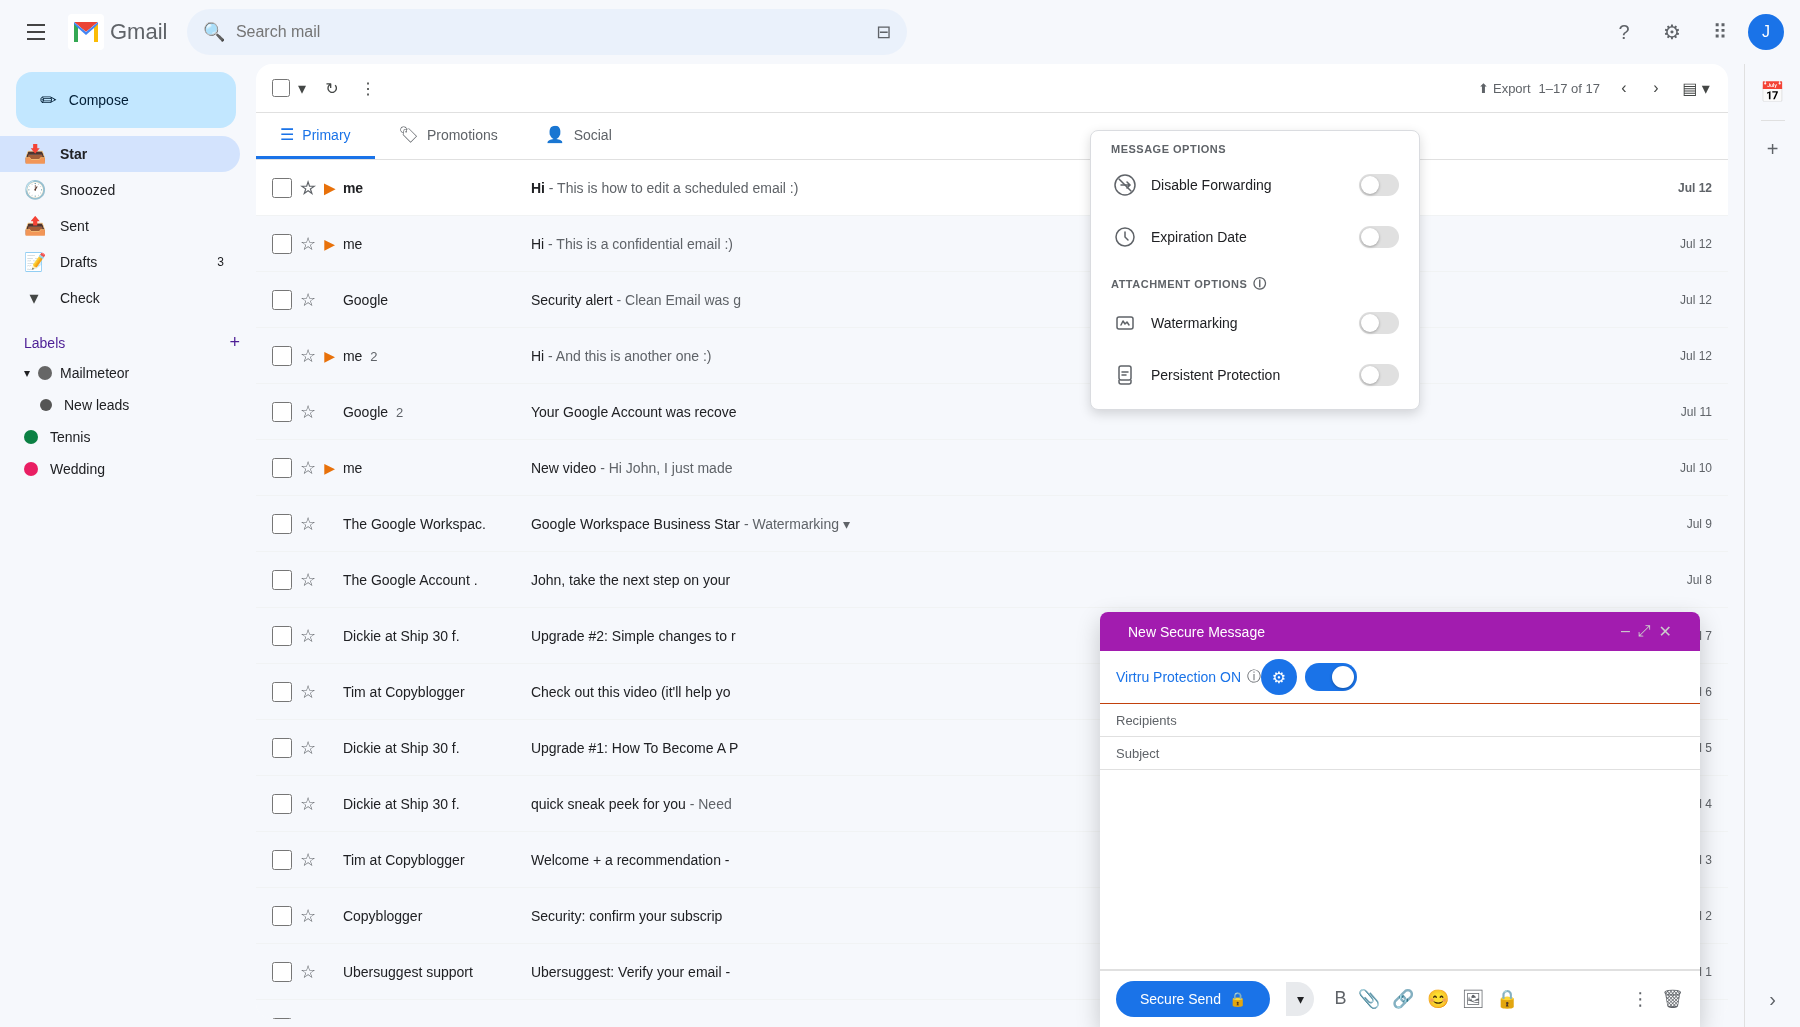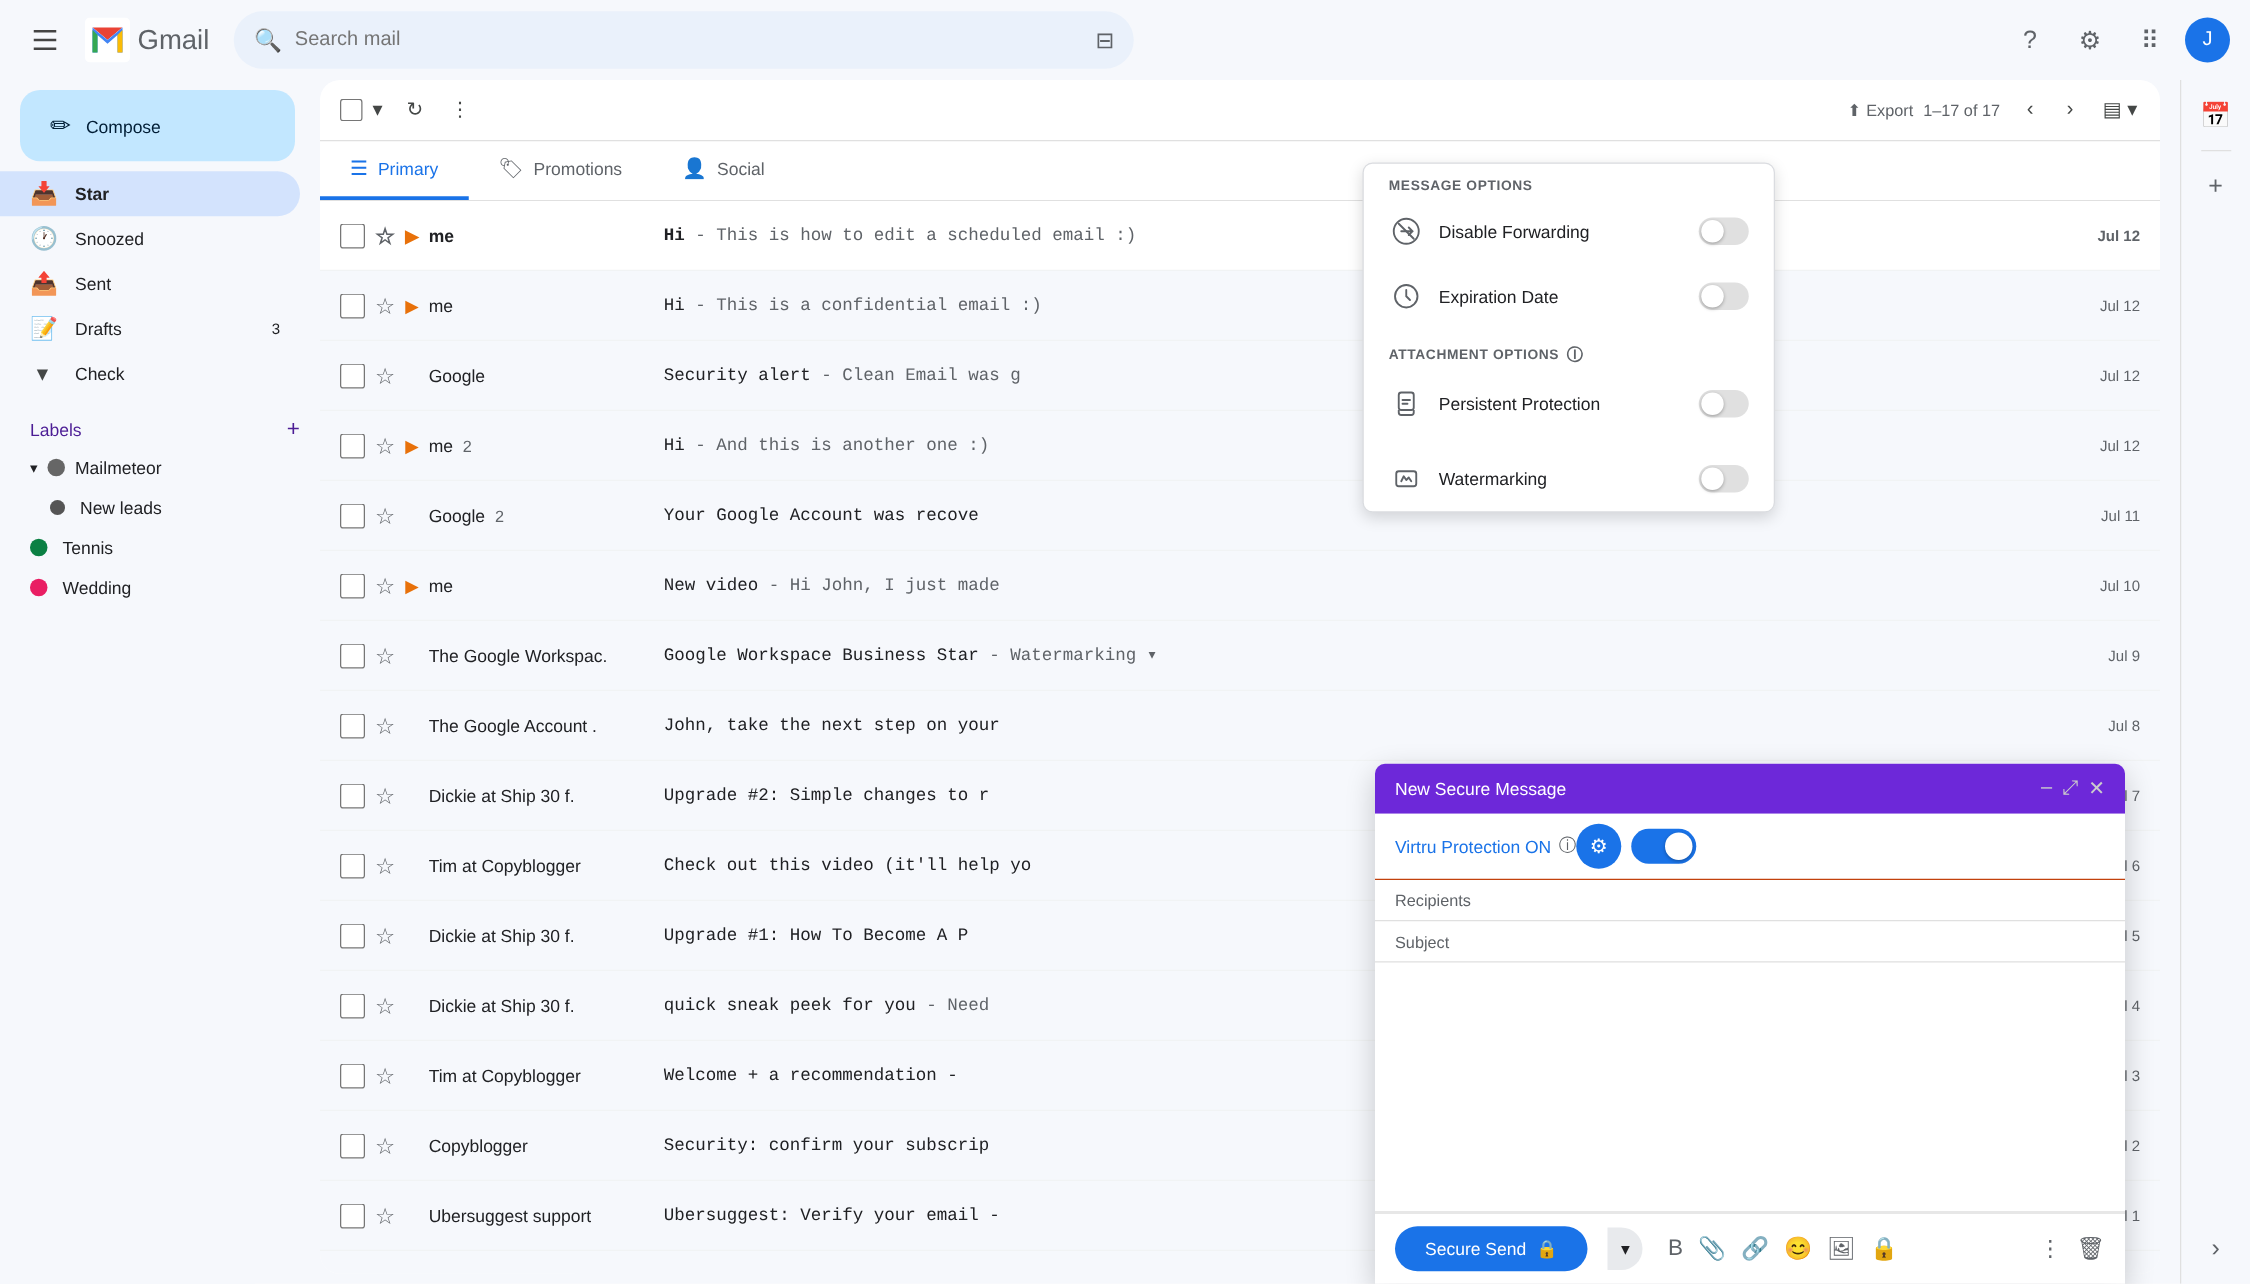--- a/index.html
+++ b/index.html
@@ -53,36 +53,36 @@
 
     
     .email-list { flex: 1; overflow-y: auto; }
     .email-row { display: flex; align-items: center; padding: 0 16px; height: 56px; border-bottom: 1px solid #f1f3f4; cursor: pointer; position: relative; }
     .email-row.unread { background: white; font-weight: 600; }
     .email-row.read { background: #f6f8fc; }
     .email-check { width: 20px; height: 20px; margin-right: 8px; }
     .email-star { font-size: 18px; margin-right: 8px; color: #5F6368; cursor: pointer; }
     .email-important { font-size: 14px; margin-right: 8px; color: #E8710A; }
     .email-sender { width: 180px; font-size: 14px; overflow: hidden; text-overflow: ellipsis; white-space: nowrap; margin-right: 8px; }
-    .email-subject { flex: 1; font-size: 14px; overflow: hidden; text-overflow: ellipsis; white-space: nowrap; font-family: Liberation Mono, monospace; }
+    .email-subject { flex: 1; font-size: 14px; overflow: hidden; text-overflow: ellipsis; white-space: nowrap; }
     .email-subject .subject-text { font-weight: inherit; }
     .email-subject .preview { color: #5F6368; font-weight: 400; }
     .email-date { font-size: 12px; color: #5F6368; margin-left: 8px; white-space: nowrap; }
     .email-count { font-size: 13px; color: #5F6368; margin-left: 4px; }
     .virtru-panel { position: absolute; top: 130px; right: 380px; width: 330px; background: white; border: 1px solid #dadce0; border-radius: 8px; box-shadow: 0 4px 12px rgba(0,0,0,0.15); z-index: 200; pointer-events: all; }
     .vp-option { display: flex; align-items: center; padding: 12px 20px; gap: 12px; }
     .vp-option-icon { width: 28px; height: 28px; display: flex; align-items: center; justify-content: center; font-size: 18px; color: #5F6368; }
     .vp-option-label { font-size: 14px; color: #202124; flex: 1; }
     .vp-section-title { font-size: 11px; font-weight: 600; color: #5F6368; letter-spacing: 0.5px; padding: 12px 20px 4px 20px; text-transform: uppercase; display: flex; align-items: center; gap: 6px; }
     .toggle { width: 40px; height: 22px; background: #e0e0e0; border-radius: 11px; position: relative; cursor: pointer; }
     .toggle-thumb { width: 18px; height: 18px; background: white; border-radius: 50%; position: absolute; top: 2px; left: 2px; transition: left 0.2s; box-shadow: 0 1px 3px rgba(0,0,0,0.3); }
 
     
     .compose-window { position: fixed; bottom: 0; right: 100px; width: 600px; background: white; border-radius: 8px 8px 0 0; box-shadow: 0 8px 24px rgba(0,0,0,0.2); z-index: 300; }
-    .cw-header { background: #6d28d9; color: white; padding: 10px 16px; border-radius: 8px 8px 0 0; display: flex; align-items: center; }
+    .cw-header { background: #a21caf; color: white; padding: 10px 28px; border-radius: 8px 8px 0 0; display: flex; align-items: center; }
     .cw-title { font-size: 14px; font-weight: 500; flex: 1; }
     .cw-controls { display: flex; gap: 8px; }
     .cw-ctrl { cursor: pointer; font-size: 16px; color: #ccc; }
     .virtru-bar { display: flex; align-items: center; padding: 8px 16px; border-bottom: 1px solid #c2410c; background: white; }
     .virtru-label { font-size: 14px; font-weight: 500; color: #1a73e8; display: flex; align-items: center; gap: 6px; }
     .info-icon { font-size: 14px; color: #5F6368; }
     .toggle-big { width: 52px; height: 28px; background: #1a73e8; border-radius: 14px; position: relative; cursor: pointer; display: flex; align-items: center; }
     .toggle-big-thumb { width: 22px; height: 22px; background: white; border-radius: 50%; position: absolute; right: 3px; box-shadow: 0 1px 3px rgba(0,0,0,0.3); }
     .gear-icon-btn { width: 36px; height: 36px; border-radius: 50%; background: #1a73e8; display: flex; align-items: center; justify-content: center; color: white; font-size: 16px; cursor: pointer; margin-right: 8px; }
     .cw-field { display: flex; align-items: center; padding: 8px 16px; border-bottom: 1px solid #e0e0e0; gap: 24px; }
@@ -500,38 +500,38 @@
     </div>
     <span class="vp-option-label">Expiration Date</span>
     <div class="toggle">
       <div class="toggle-thumb"></div>
     </div>
   </div>
   <div class="vp-section-title">
     <span>ATTACHMENT OPTIONS</span>
     <span style="font-size:13px;color:#5F6368">ⓘ</span>
   </div>
+  <div class="vp-option">
+    <div class="vp-option-icon">
+      <svg width="24" height="24" viewBox="0 0 24 24" fill="none">
+          <rect x="4" y="6" width="16" height="12" rx="2" stroke="#5F6368" stroke-width="1.5"></rect>
+          <path d="M8 14l2-4 2 3 2-2 2 3" stroke="#5F6368" stroke-width="1.5" stroke-linecap="round" stroke-linejoin="round"></path>
+        </svg>
+    </div>
+    <span class="vp-option-label">Watermarking</span>
+    <div class="toggle">
+      <div class="toggle-thumb"></div>
+    </div>
+  </div>
   <div class="vp-option" style="margin-bottom:8px">
     <div class="vp-option-icon">
       <svg width="24" height="24" viewBox="0 0 24 24" fill="none">
           <rect x="6" y="3" width="12" height="14" rx="2" stroke="#5F6368" stroke-width="1.5"></rect>
           <path d="M9 9h6M9 12h4" stroke="#5F6368" stroke-width="1.5" stroke-linecap="round"></path>
           <path d="M6 17v2a2 2 0 002 2h8a2 2 0 002-2v-2" stroke="#5F6368" stroke-width="1.5"></path>
         </svg>
     </div>
     <span class="vp-option-label">Persistent Protection</span>
     <div class="toggle">
       <div class="toggle-thumb"></div>
     </div>
   </div>
-  <div class="vp-option">
-    <div class="vp-option-icon">
-      <svg width="24" height="24" viewBox="0 0 24 24" fill="none">
-          <rect x="4" y="6" width="16" height="12" rx="2" stroke="#5F6368" stroke-width="1.5"></rect>
-          <path d="M8 14l2-4 2 3 2-2 2 3" stroke="#5F6368" stroke-width="1.5" stroke-linecap="round" stroke-linejoin="round"></path>
-        </svg>
-    </div>
-    <span class="vp-option-label">Watermarking</span>
-    <div class="toggle">
-      <div class="toggle-thumb"></div>
-    </div>
-  </div>
 </div>
 
 </body></html>

